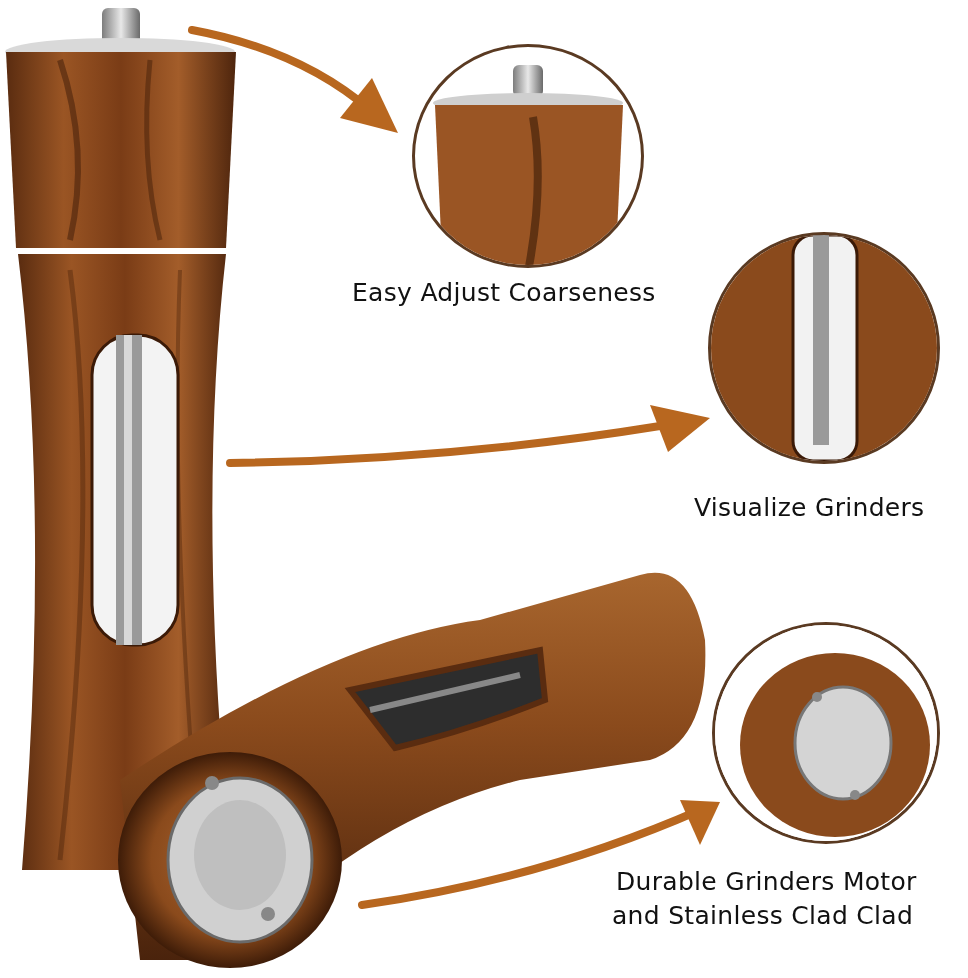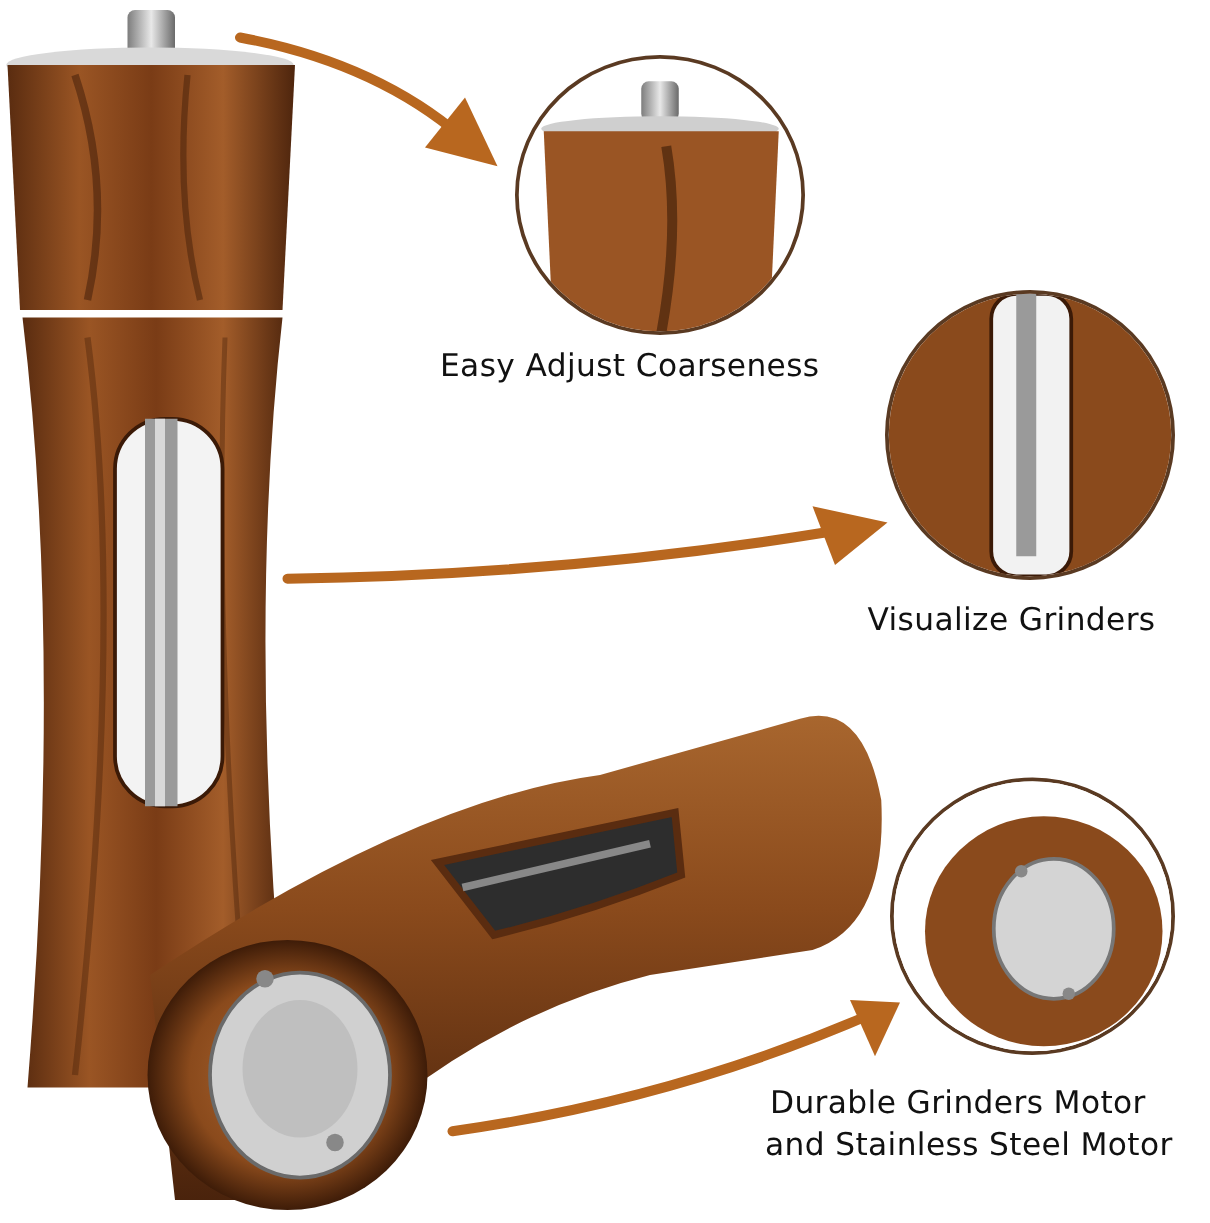--- a/index.html
+++ b/index.html
@@ -100,16 +100,16 @@
     <svg width="222" height="216">
       <rect x="0" y="0" width="222" height="216" fill="#fff"></rect>
       <ellipse cx="120" cy="120" rx="95" ry="92" fill="#8a4a1c"></ellipse>
       <ellipse cx="128" cy="118" rx="48" ry="56" fill="#d4d4d4" stroke="#777" stroke-width="3"></ellipse>
       <circle cx="102" cy="72" r="5" fill="#888"></circle>
       <circle cx="140" cy="170" r="5" fill="#888"></circle>
     </svg>
   </div>
 
   <div class="label" style="left:352px;top:277px;">Easy Adjust Coarseness</div>
-  <div class="label" style="left:694px;top:480px;">Visualize Grinders</div>
+  <div class="label" style="left:694px;top:492px;">Visualize Grinders</div>
   <div class="label" style="left:616px;top:866px;">Durable Grinders Motor</div>
-  <div class="label" style="left:612px;top:900px;">and Stainless Steel Motor</div>
+  <div class="label" style="left:612px;top:900px;">and Stainless Clad Clad</div>
 </div>
 
 </body></html>

